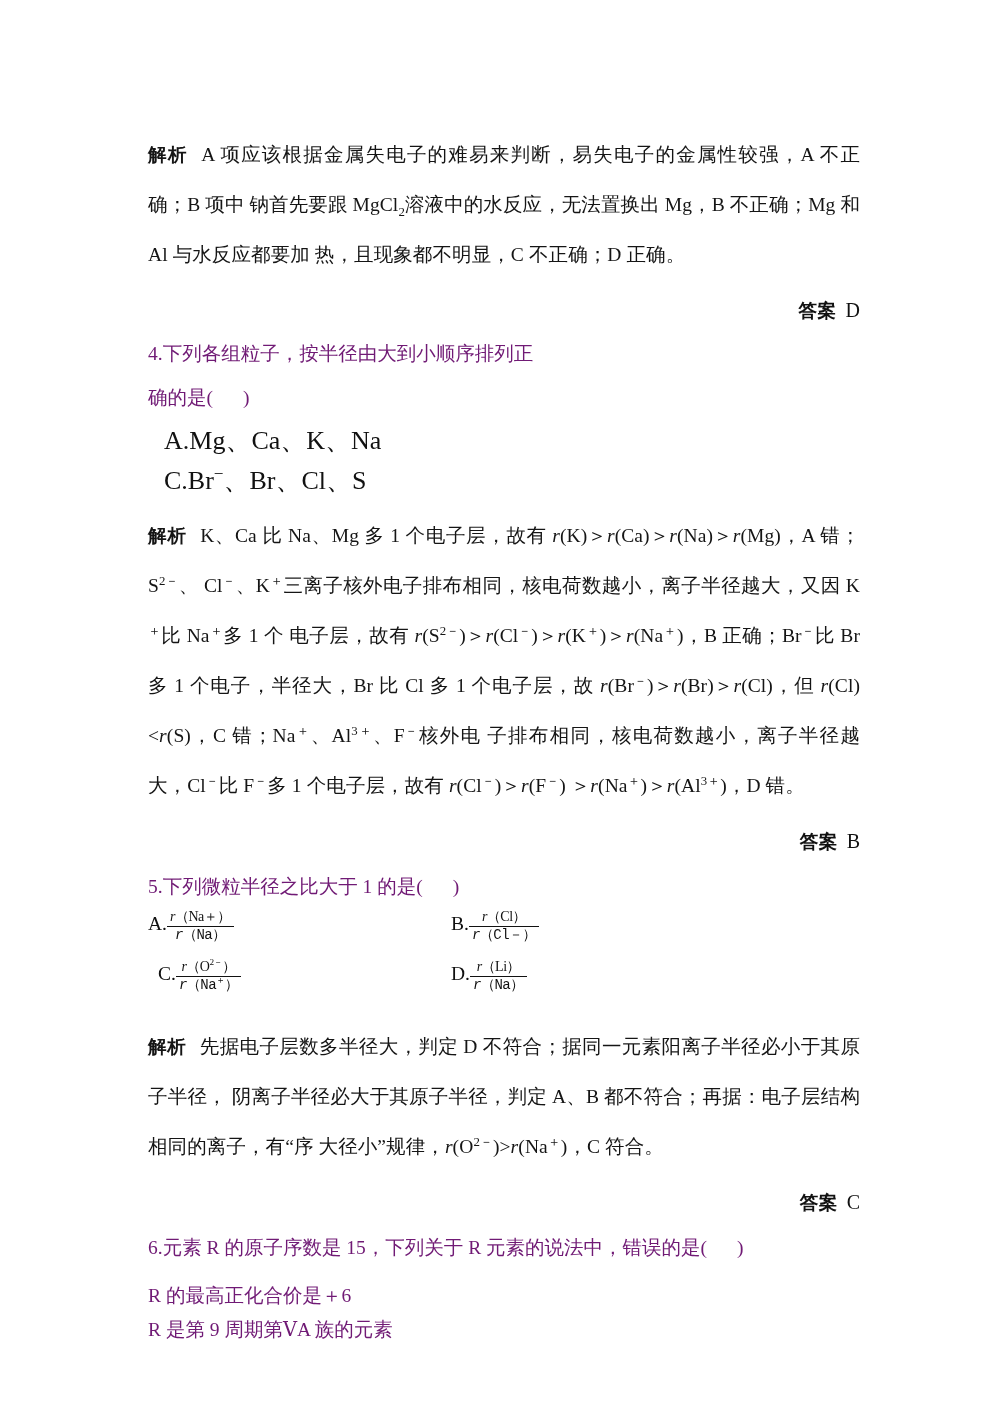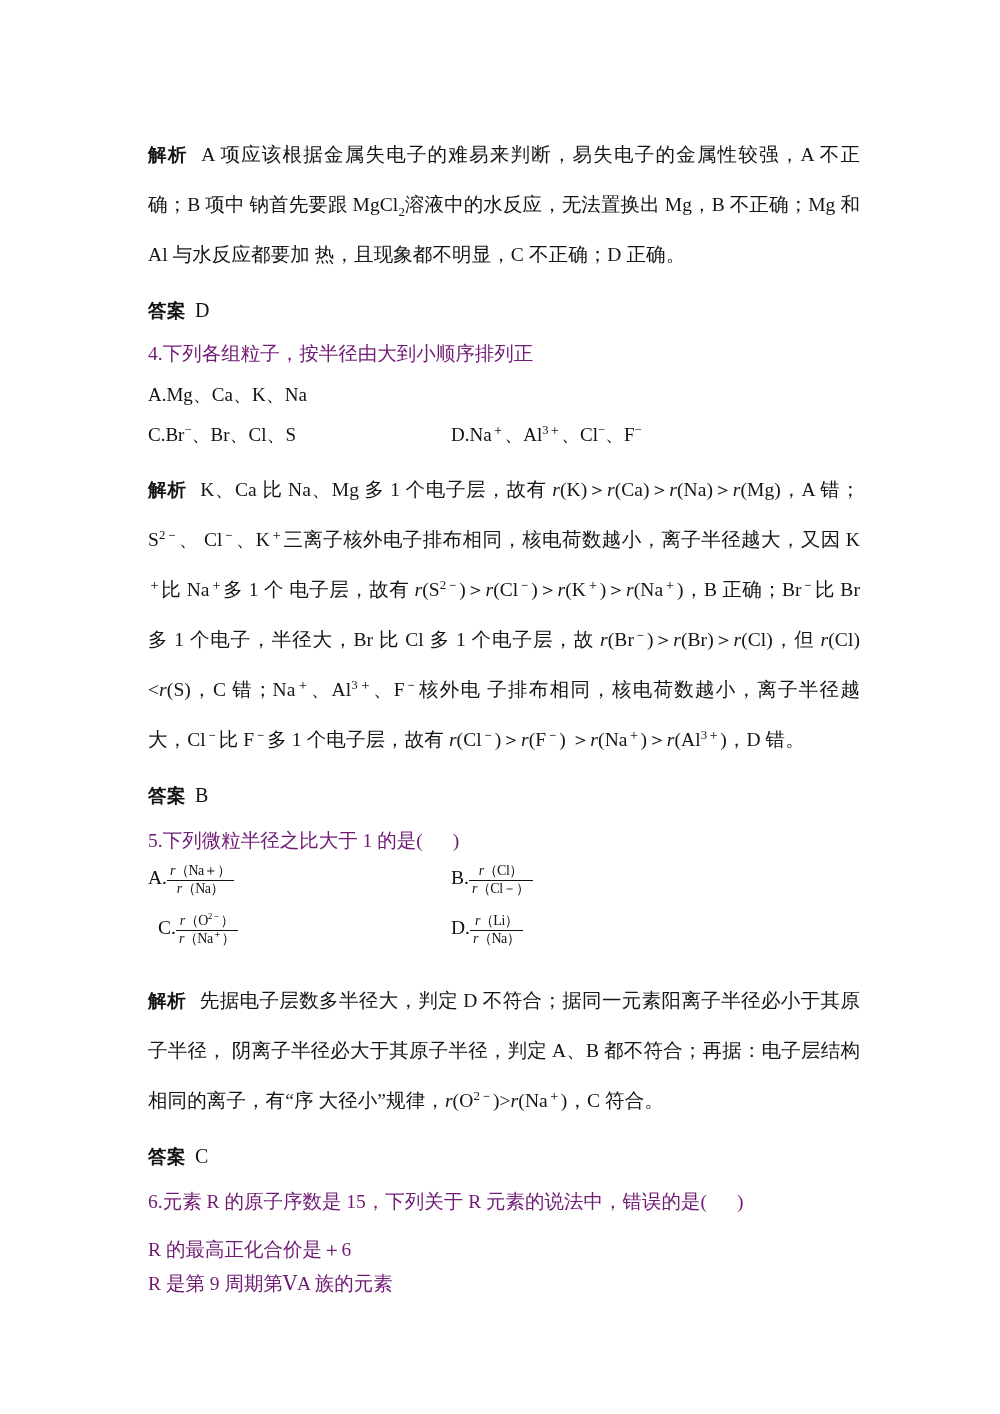--- a/index.html
+++ b/index.html
@@ -44,42 +44,44 @@
     font-weight: bold;
     font-size: 18.5px;
     letter-spacing: 0.5px;
   }
   .lbl-gap { display: inline-block; width: 13px; }
 
   .ansline {
     font-size: 19.5px;
     line-height: 44px;
     padding-top: 2px;
+    text-align: right;
   }
   .ansline .val {
     font-family: "Liberation Serif", serif;
     font-weight: normal;
     font-size: 20px;
     padding-left: 9px;
   }
 
   .qline {
     font-size: 19.5px;
     line-height: 42px;
     color: #701a75;
   }
   .qline.tall { line-height: 46px; }
   .gapspace { display: inline-block; width: 30px; }
 
   
   .optrow {
     position: relative;
     height: 40px;
-    font-size: 19px;
+    font-size: 26px;
     line-height: 40px;
+    margin-left: 16px;
   }
   .optrow .col-a { position: absolute; left: 0; top: 0; }
   .optrow .col-b { position: absolute; left: 303px; top: 0; }
 
   sup, .sup {
     font-size: 0.66em;
     vertical-align: super;
     line-height: 0;
   }
   sub, .sub {
@@ -116,20 +118,21 @@
   .frac .num {
     display: block;
     padding: 0 3px 1px 3px;
     border-bottom: 1.3px solid #111;
     white-space: nowrap;
   }
   .frac .den {
     display: block;
     padding: 1px 3px 0 3px;
     white-space: nowrap;
+    font-family: Liberation Mono, monospace;
   }
   .frac .num, .frac .den { letter-spacing: -0.5px; }
 
   .spacer-8  { height: 8px; }
   .spacer-10 { height: 10px; }
   .spacer-6  { height: 6px; }
 </style>
 </head>
 <body>
 
@@ -142,27 +145,29 @@
       <span>热，且现象都不明显，C 不正确；D 正确。</span>
     </div>
 
     <div class="spacer-6"></div>
 
     <div class="ansline">
       <span class="lbl">答案</span><span class="val">D</span>
     </div>
 
     <div class="qline">4.下列各组粒子，按半径由大到小顺序排列正</div>
+    <div class="qline tall">
+      <span>确的是(</span><span class="gapspace"></span><span>)</span>
+    </div>
 
     <div class="optrow">
       <span class="col-a">A.Mg、Ca、K、Na</span>
     </div>
     <div class="optrow">
       <span class="col-a">C.Br<sup>−</sup>、Br、Cl、S</span>
-      <span class="col-b">D.Na<sup>＋</sup>、Al<sup>3＋</sup>、Cl<sup>−</sup>、F<sup>−</sup></span>
     </div>
 
     <div class="spacer-10"></div>
 
     <div class="para">
       <span class="lbl">解析</span><span class="lbl-gap"></span>K、Ca 比 Na、Mg 多 1 个电子层，故有 <span class="ital">r</span>(K)＞<span class="ital">r</span>(Ca)＞<span class="ital">r</span>(Na)＞<span class="ital">r</span>(Mg)，A 错；S<sup>2－</sup>、
       Cl<sup>－</sup>、K<sup>＋</sup>三离子核外电子排布相同，核电荷数越小，离子半径越大，又因 K<sup>＋</sup>比 Na<sup>＋</sup>多 1 个
       电子层，故有 <span class="ital">r</span>(S<sup>2－</sup>)＞<span class="ital">r</span>(Cl<sup>－</sup>)＞<span class="ital">r</span>(K<sup>＋</sup>)＞<span class="ital">r</span>(Na<sup>＋</sup>)，B 正确；Br<sup>－</sup>比 Br 多 1 个电子，半径大，Br
       比 Cl 多 1 个电子层，故 <span class="ital">r</span>(Br<sup>－</sup>)＞<span class="ital">r</span>(Br)＞<span class="ital">r</span>(Cl)，但 <span class="ital">r</span>(Cl)&lt;<span class="ital">r</span>(S)，C 错；Na<sup>＋</sup>、Al<sup>3＋</sup>、F<sup>－</sup>核外电
       子排布相同，核电荷数越小，离子半径越大，Cl<sup>－</sup>比 F<sup>－</sup>多 1 个电子层，故有 <span class="ital">r</span>(Cl<sup>－</sup>)＞<span class="ital">r</span>(F<sup>－</sup>)

